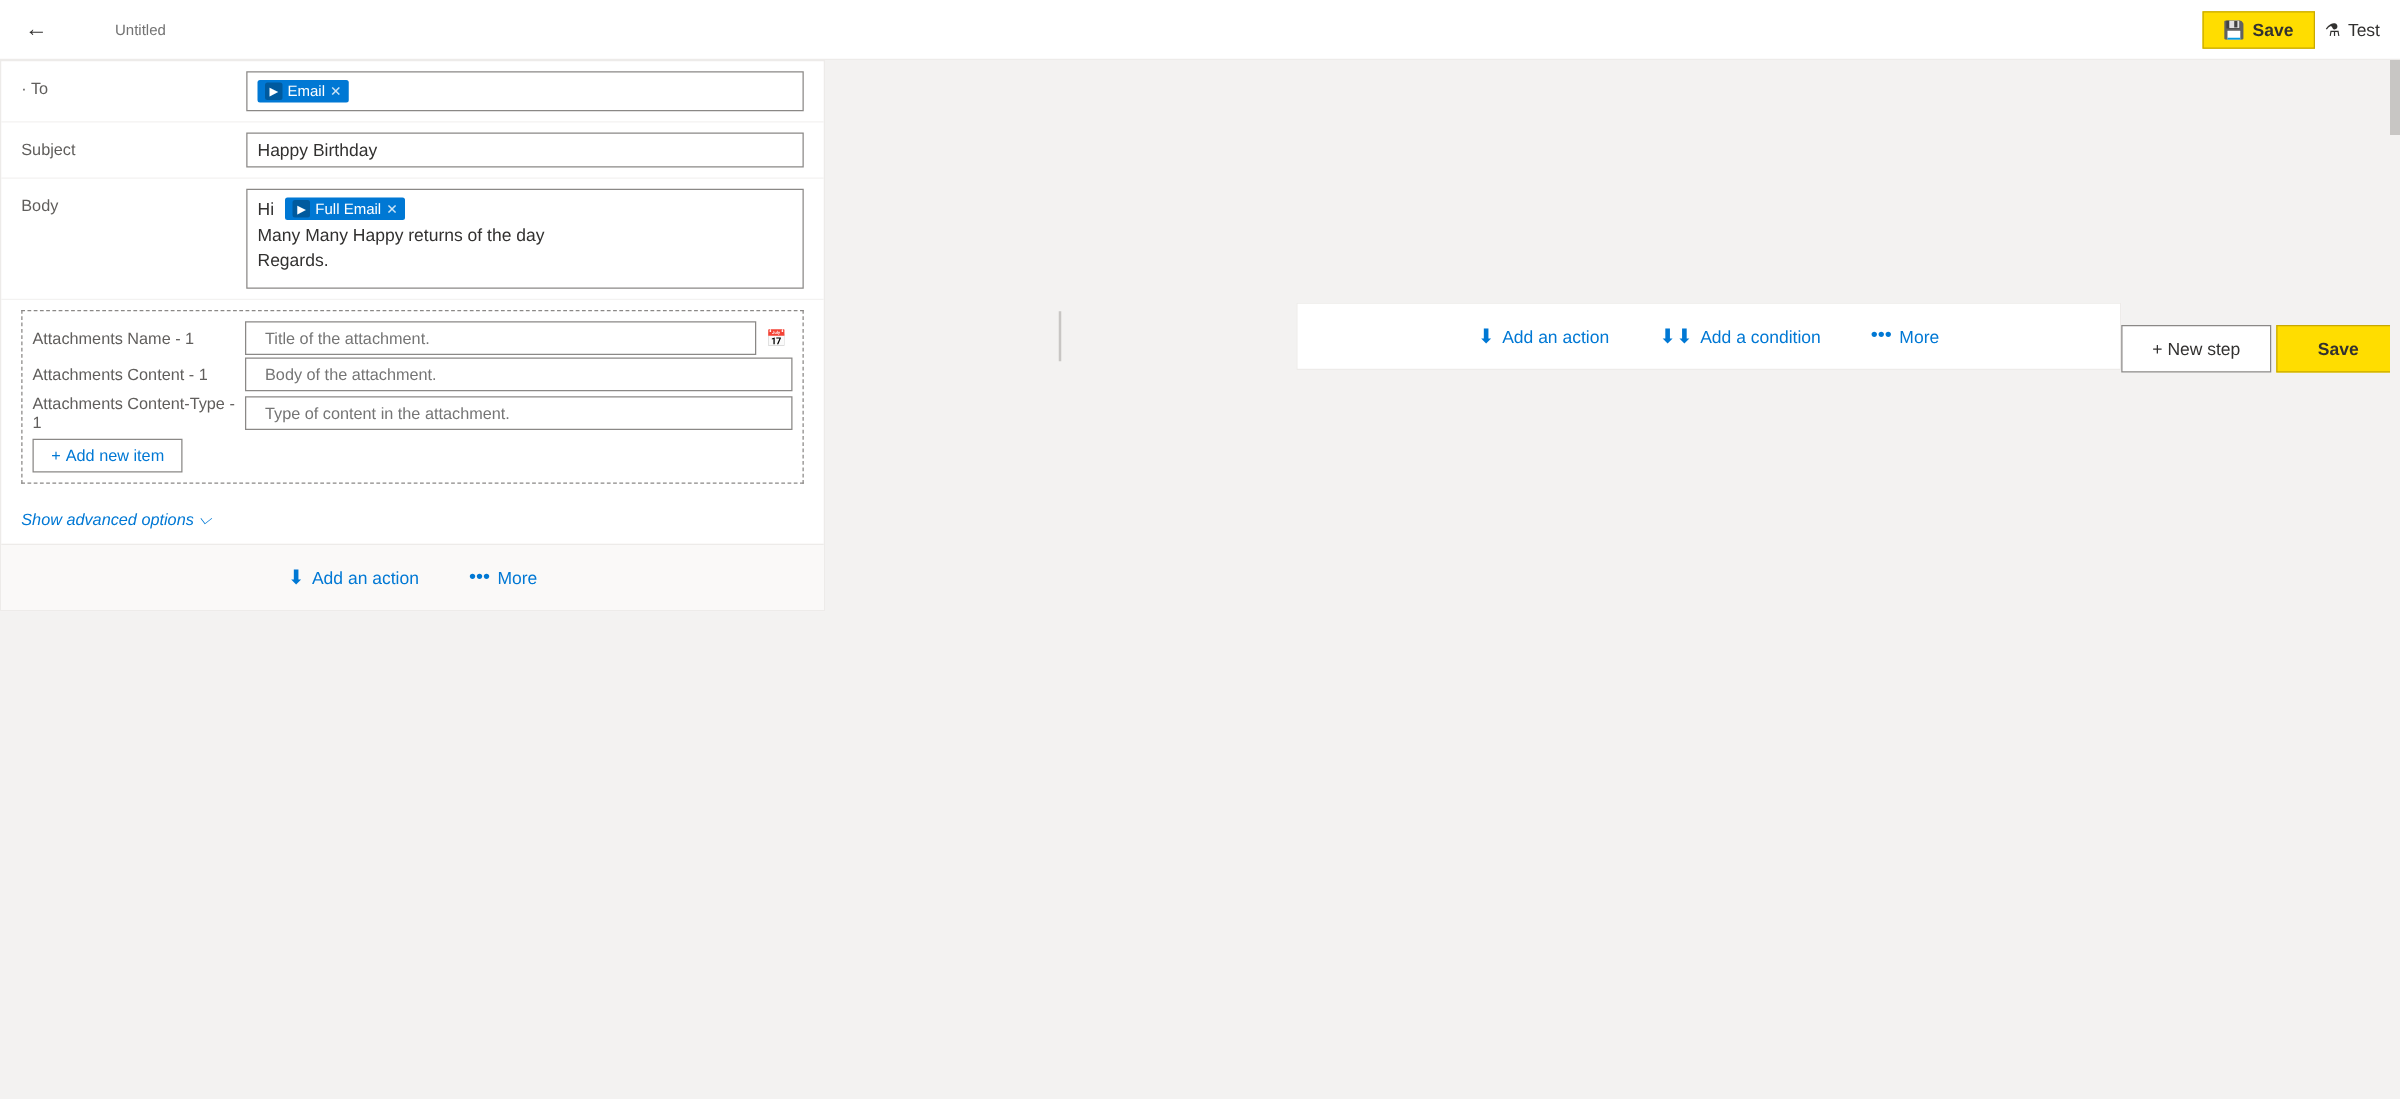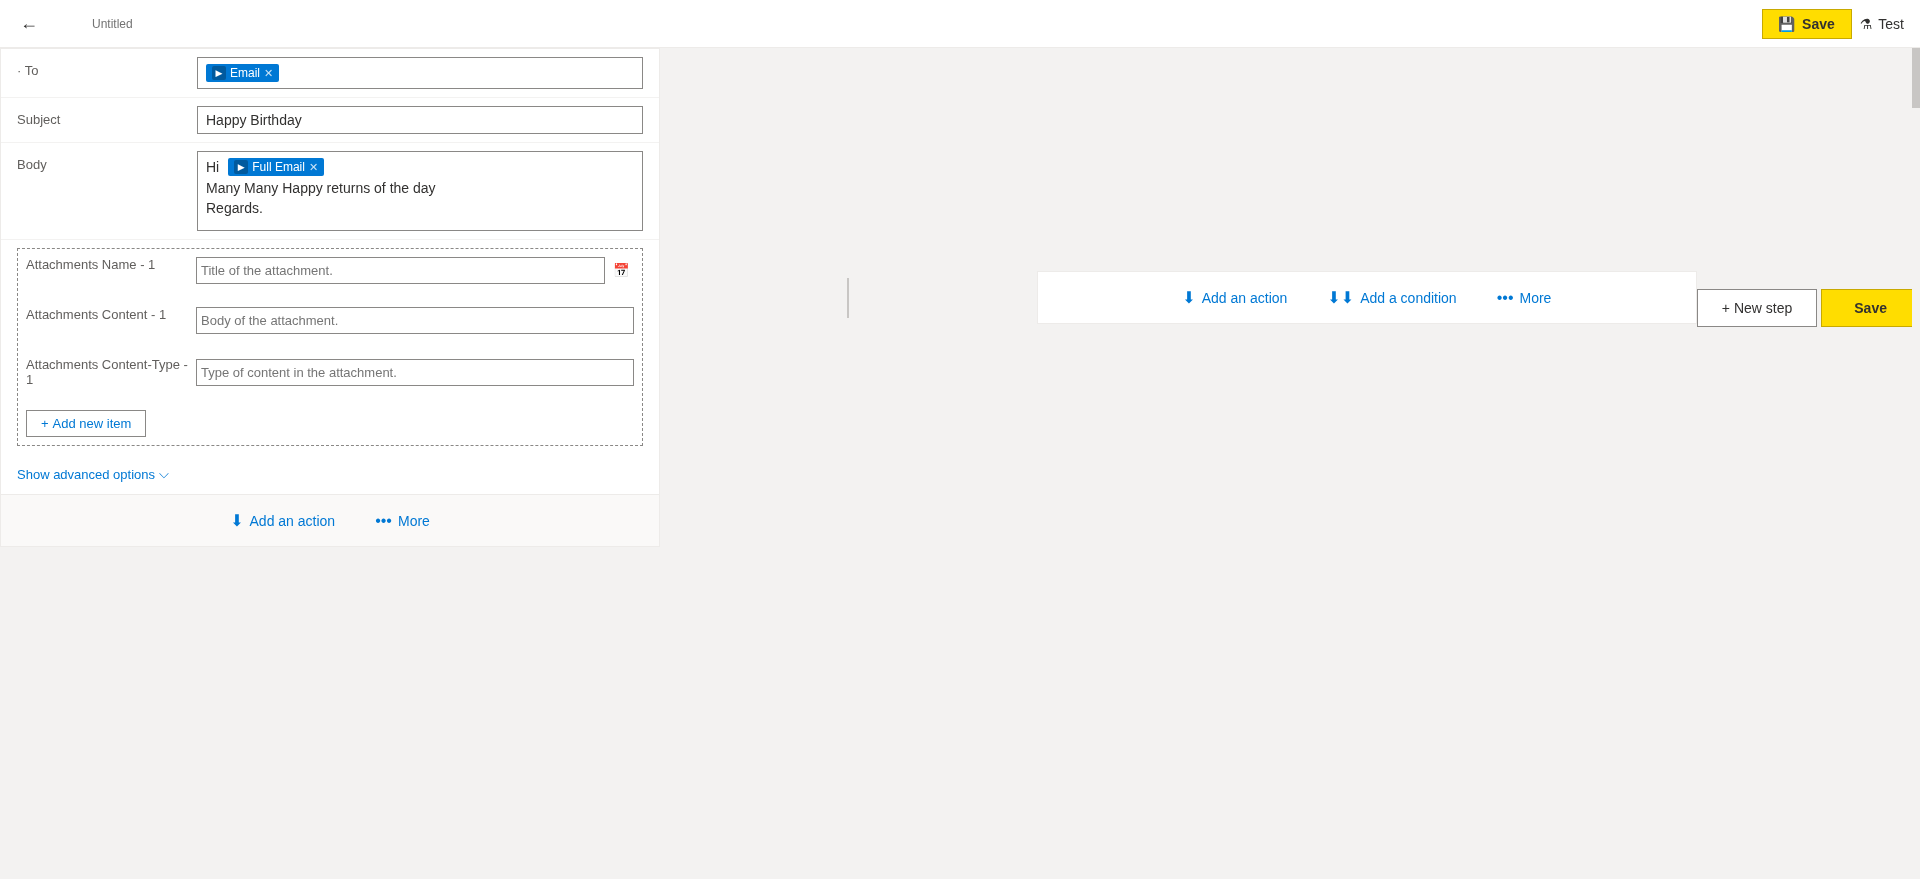--- a/index.html
+++ b/index.html
@@ -191,37 +191,38 @@
     }
 
     
     .attachments-section {
       border: 1px dashed #8a8886;
       margin: 8px 16px;
       padding: 8px;
     }
     .attachment-row {
       display: flex;
-      margin-bottom: 23px;
+      align-items: center;
+      margin-bottom: 2px;
     }
     .attachment-label {
       width: 170px;
       flex-shrink: 0;
       color: #605e5c;
       font-size: 13px;
     }
     .attachment-field-wrap {
       flex: 1;
       position: relative;
       display: flex;
       align-items: center;
     }
     .attachment-input {
       border: 1px solid #8a8886;
-      padding: 5px 4px;
+      padding: 5px 15px;
       width: 100%;
       font-size: 13px;
       color: #14532d;
       font-family: 'Segoe UI', sans-serif;
       background: #fff;
     }
     .attach-icon-btn {
       background: none;
       border: none;
       cursor: pointer;
@@ -245,20 +246,21 @@
 
     
     .advanced-options {
       padding: 12px 16px;
       color: #0078d4;
       font-size: 13px;
       cursor: pointer;
       display: flex;
       align-items: center;
       gap: 4px;
+      font-style: italic;
     }
 
     
     .card-actions {
       border-top: 1px solid #edebe9;
       display: flex;
       align-items: center;
       justify-content: center;
       padding: 16px;
       gap: 40px;

